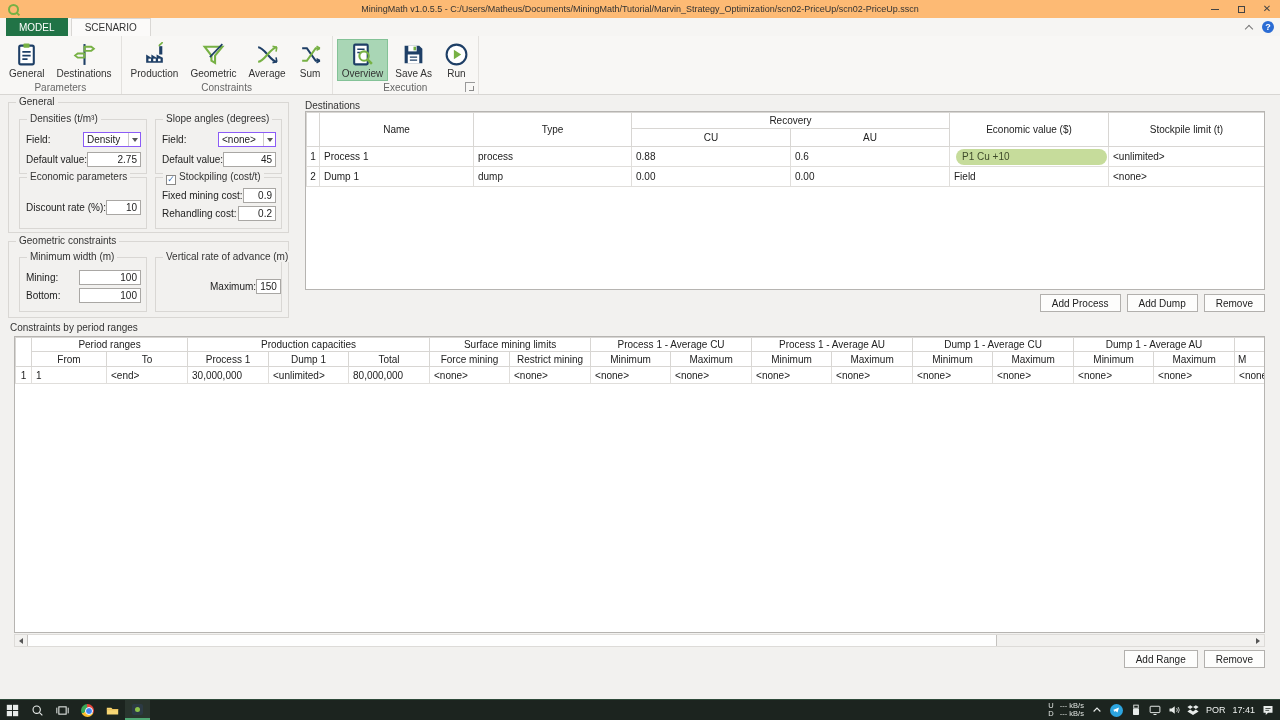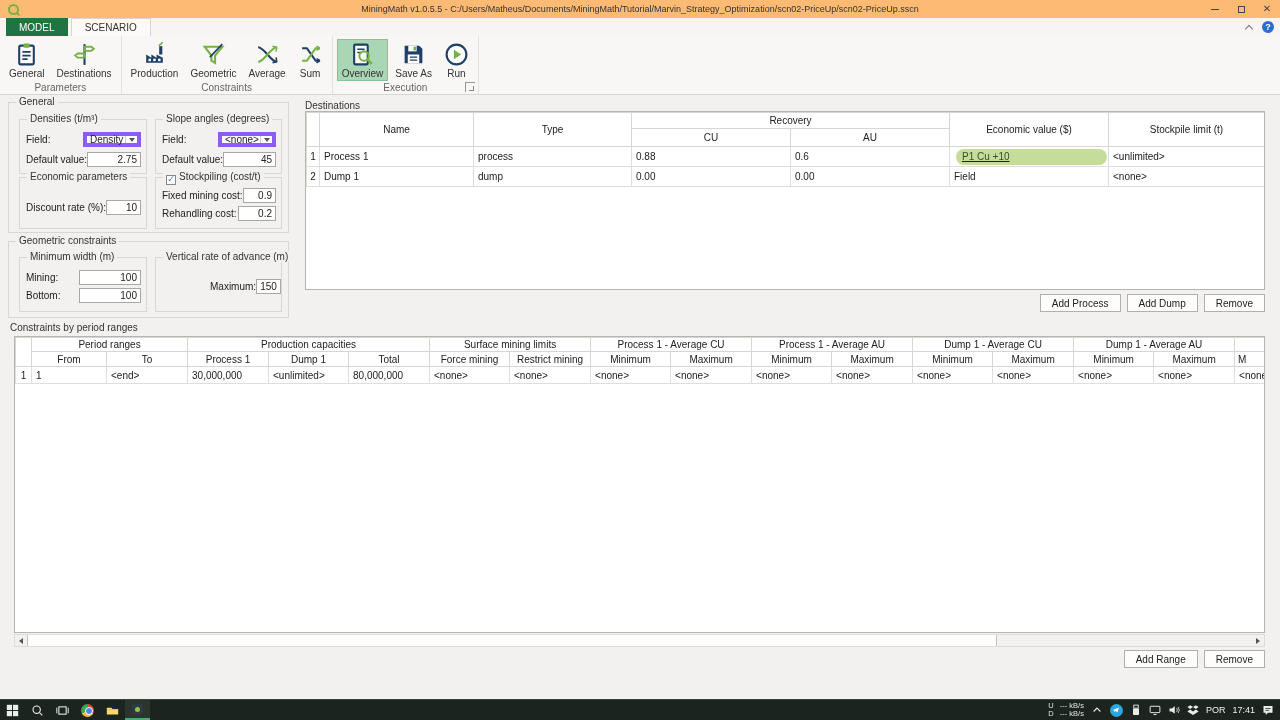--- a/index.html
+++ b/index.html
@@ -41,21 +41,21 @@
   .launcher { position:absolute; right:3px; bottom:2px; width:10px; height:10px; border-left:1px solid #999; border-top:1px solid #999; }
   .launcher::after { content:""; position:absolute; right:1px; bottom:1px; width:4px; height:4px; border-right:1.5px solid #888; border-bottom:1.5px solid #888; }
 
   
   .content { position:absolute; top:95px; left:0; right:0; bottom:21px; background:#f2f1ef; }
   .fbox { position:absolute; border:1px solid #d9d7d4; }
   .fcap { position:absolute; top:-7px; left:7px; background:#f2f1ef; padding:0 3px; font-size:10px; color:#333; white-space:nowrap; }
   .frow { position:absolute; display:flex; align-items:center; justify-content:space-between; left:6px; right:5px; height:15px; }
   .flabel { font-size:10px; color:#222; white-space:nowrap; }
   .tinput { background:#fff; border:1px solid #a9a7a4; height:15px; font-size:10px; display:flex; align-items:center; justify-content:flex-end; padding:0 3px; }
-  .tselect { background:#fff; border:4px solid #8b5cf6; height:15px; font-size:10px; display:flex; align-items:center; }
+  .tselect { background:#fff; border:1px solid #8b5cf6; height:15px; font-size:10px; display:flex; align-items:center; }
   .tselect .selval { flex:1; padding-left:3px; }
   .tselect .selarrow { width:12px; height:100%; border-left:1px solid #cecccA; display:flex; align-items:center; justify-content:center; }
   .tri-down { width:0; height:0; border-left:3px solid transparent; border-right:3px solid transparent; border-top:4px solid #555; }
   .cb { width:10px; height:10px; border:1px solid #8a8886; background:#fff; display:inline-flex; align-items:center; justify-content:center; margin-right:3px; vertical-align:-2px; }
   .cb::after { content:"✓"; font-size:9px; color:#4a7ab5; line-height:1; }
 
   .seclabel { position:absolute; font-size:10px; color:#333; }
 
   
   .twrap { position:absolute; background:#fff; border:1px solid #b6b4b1; overflow:hidden; }
@@ -345,21 +345,21 @@
             <th>AU</th>
           </tr>
         </thead>
         <tbody>
           <tr>
             <td class="rn">1</td>
             <td>Process 1</td>
             <td>process</td>
             <td>0.88</td>
             <td>0.6</td>
-            <td style="padding-left:6px;text-decoration:underline;">
+            <td style="padding-left:6px;">
                 <div class="pill">P1 Cu +10</div>
               </td>
             <td>&lt;unlimited&gt;</td>
           </tr>
           <tr>
             <td class="rn">2</td>
             <td>Dump 1</td>
             <td>dump</td>
             <td>0.00</td>
             <td>0.00</td>

